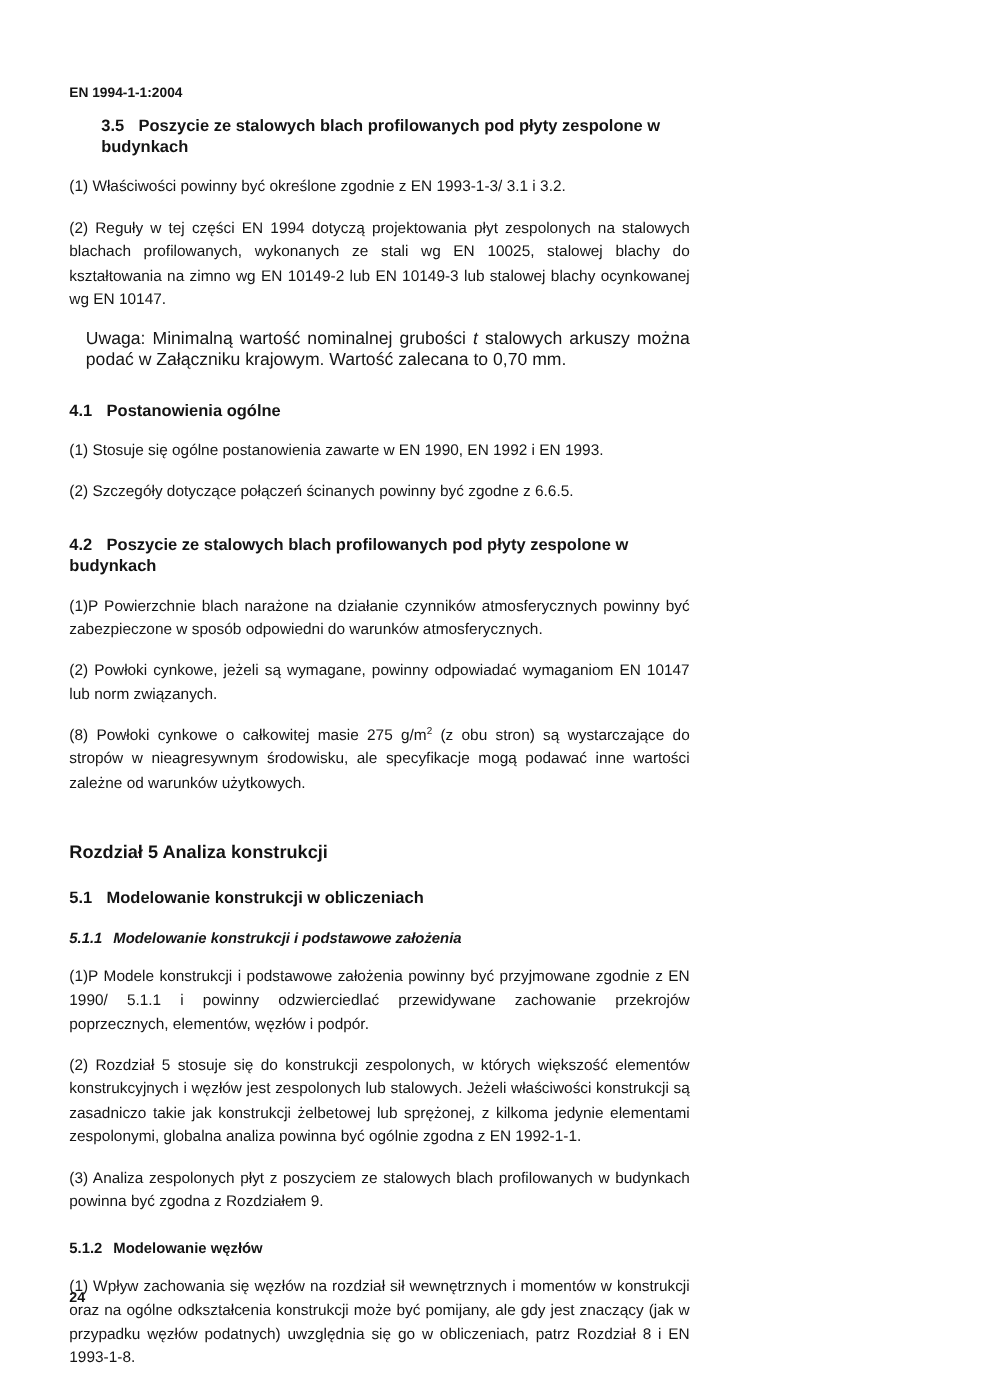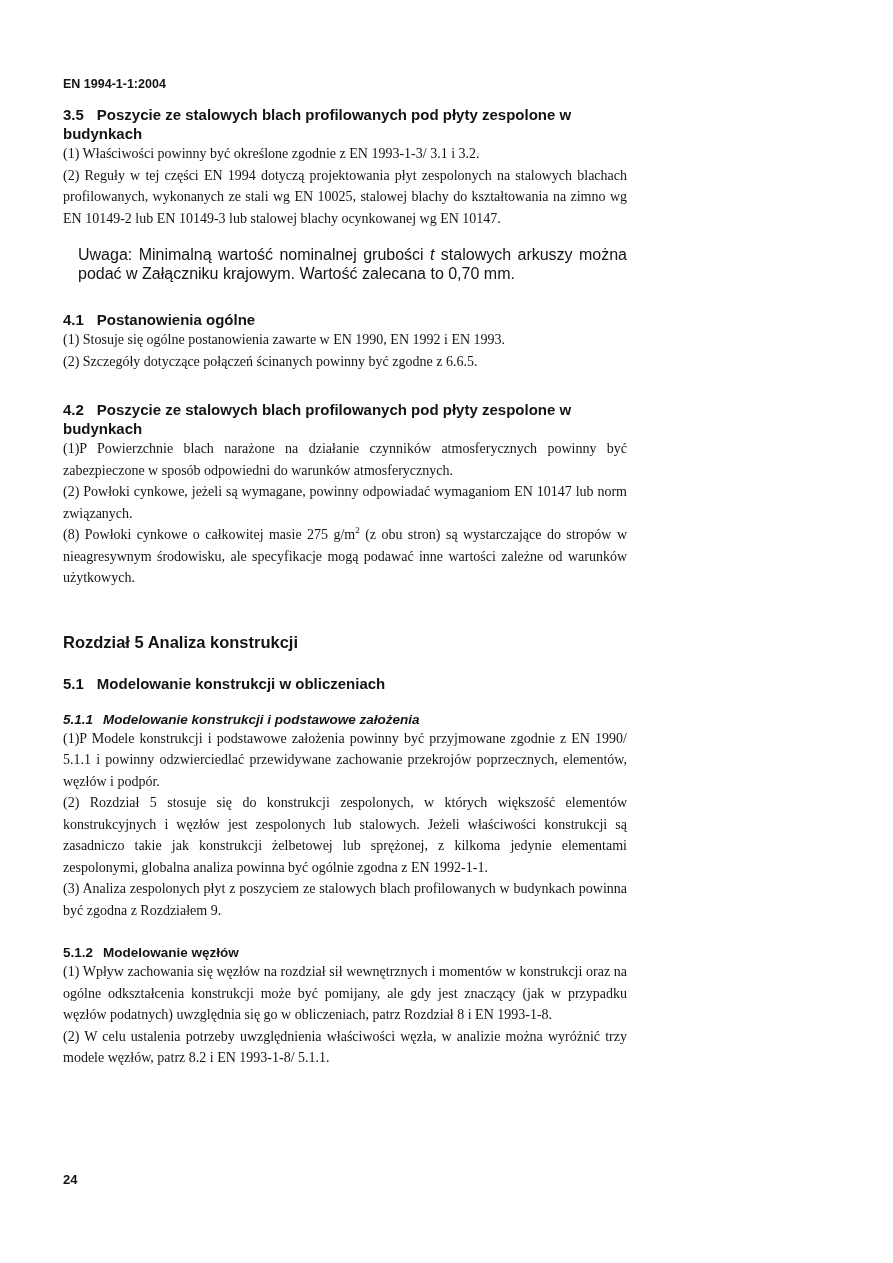--- a/index.html
+++ b/index.html
@@ -38,36 +38,35 @@
     font-size: 13.5px;
     font-weight: bold;
     line-height: 17px;
   }
   h2 .num { display: inline-block; margin-right: 13px; }
   h3 .num { display: inline-block; margin-right: 10px; }
   p.body {
     font-size: 14px;
     line-height: 21.5px;
     text-align: justify;
-    margin-top: 0;
-    font-family: Liberation Serif, serif;
+    margin-top: 16px;
   }
   p.note {
     font-size: 16px;
     line-height: 19px;
     text-align: justify;
     margin: 16px 0 0 15px;
   }
   p.note i { font-style: italic; }
   sup {
     font-size: 9px;
     line-height: 0;
     vertical-align: super;
   }
-  .mt-h2-first { margin-top: 13px; }
+  .mt-h2-first { margin-top: 13px; margin-left: 29px; }
   .h1-ch4 { margin-top: 36px; }
   .h2-41  { margin-top: 27px; }
   .h2-42  { margin-top: 28px; }
   .h1-ch5 { margin-top: 43px; }
   .h2-51  { margin-top: 21px; }
   .h3-511 { margin-top: 18px; font-style: italic; }
   .h3-512 { margin-top: 23px; }
   .pt-17  { margin-top: 17px; }
   .page-number {
     position: absolute;

